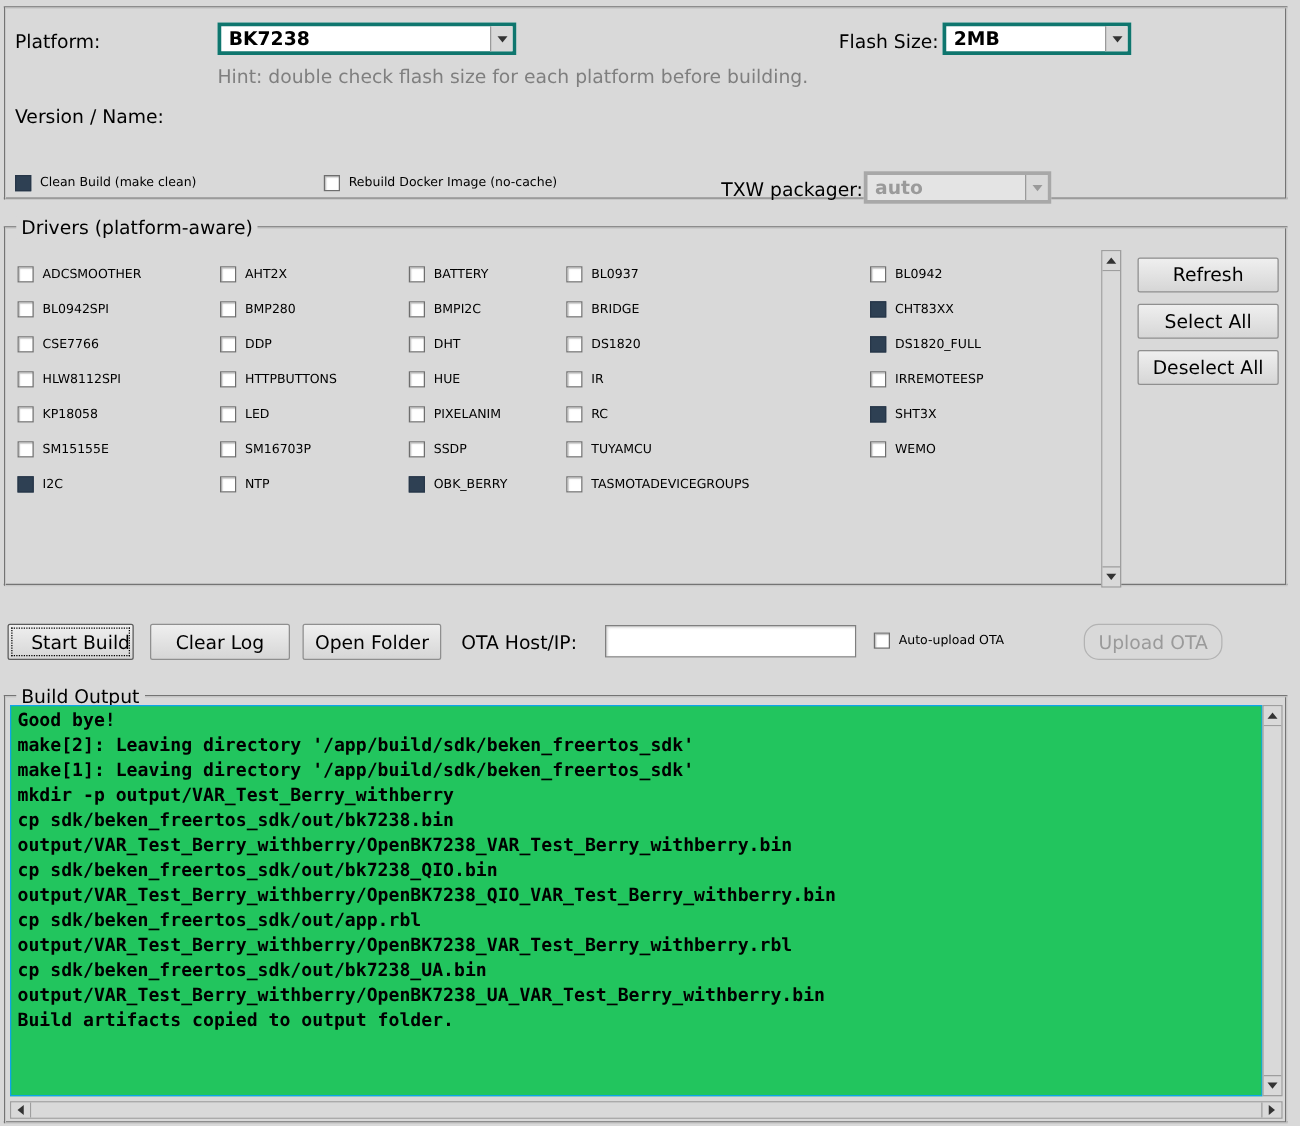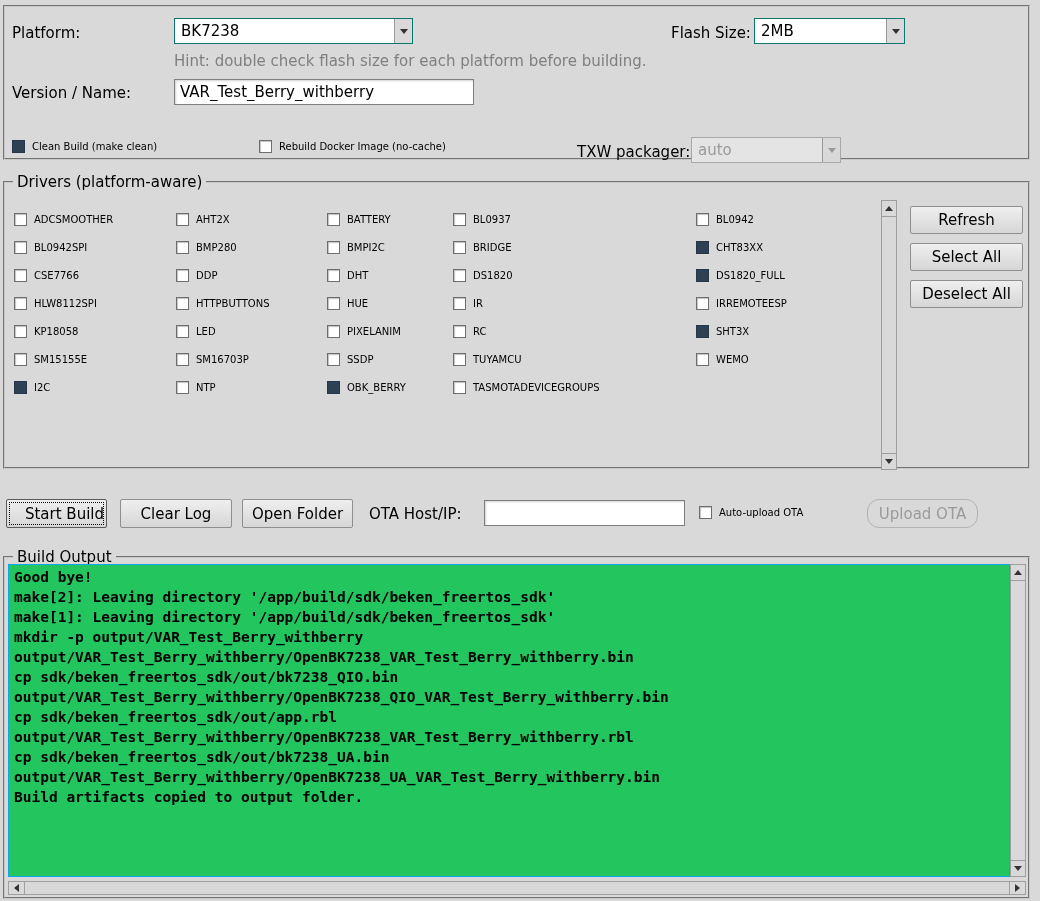--- a/index.html
+++ b/index.html
@@ -13,22 +13,22 @@
   .frame{position:absolute;box-sizing:border-box;border:2px groove #c8c8c8;background:#d9d9d9;}
   .frame-title{position:absolute;top:-10px;left:8px;background:#d9d9d9;padding:0 4px;font-size:15px;white-space:nowrap;}
 
   .lbl{position:absolute;white-space:nowrap;}
   .hint{position:absolute;white-space:nowrap;color:#7f7f7f;}
 
   .entry{position:absolute;box-sizing:border-box;background:#fff;border:1px solid #7f7f7f;
     box-shadow:inset 1px 1px 2px rgba(0,0,0,.18);font-size:15px;padding:2px 5px;
     font-family:"DejaVu Sans","Liberation Sans",sans-serif;color:#000;outline:none;}
 
-  .combo{position:absolute;box-sizing:border-box;background:#fff;border:1px solid #0f766e;
-    display:flex;align-items:stretch;}
+  .combo{position:absolute;box-sizing:border-box;background:#fff;border:3px solid #0f766e;
+    display:flex;align-items:stretch;font-weight:bold;}
   .combo .val{flex:1;display:flex;align-items:center;padding:0 6px;font-size:15px;white-space:nowrap;overflow:hidden;}
   .combo .arrow-btn{width:17px;flex:none;border-left:1px solid #9a9a9a;background:#d9d9d9;
     display:flex;align-items:center;justify-content:center;}
   .tri-down{width:0;height:0;border-left:4px solid transparent;border-right:4px solid transparent;border-top:5px solid #333;}
   .tri-up{width:0;height:0;border-left:4px solid transparent;border-right:4px solid transparent;border-bottom:5px solid #333;}
   .tri-left{width:0;height:0;border-top:4px solid transparent;border-bottom:4px solid transparent;border-right:5px solid #333;}
   .tri-right{width:0;height:0;border-top:4px solid transparent;border-bottom:4px solid transparent;border-left:5px solid #333;}
   .combo.disabled{background:#e4e4e4;border-color:#a8a8a8;}
   .combo.disabled .val{color:#9a9a9a;}
   .combo.disabled .tri-down{border-top-color:#9a9a9a;}
@@ -87,21 +87,20 @@
       <span class="val">2MB</span>
       <span class="arrow-btn">
           <span class="tri-down"></span>
         </span>
     </div>
 
     <span class="hint" style="left:169px;top:45px;">Hint: double check flash size for each platform before building.</span>
 
     <span class="lbl" style="left:7px;top:77px;">Version / Name:</span>
 
-    <input class="entry" style="left: 169px; top: 72px; width: 300px; height: 26px;" value="VAR_Test_Berry_withberry">
 
 
     <label class="cb abs" style="left:7px;top:133px;">
       <span class="box checked"></span>
       <span>Clean Build (make clean)</span>
     </label>
 
     <label class="cb abs" style="left:254px;top:133px;">
       <span class="box"></span>
       <span>Rebuild Docker Image (no-cache)</span>
@@ -290,20 +289,21 @@
 
   <div class="frame" style="left:3px;top:556px;width:1027px;height:343px;">
     <span class="frame-title">Build Output</span>
 
     <div id="log-area" style="left:3px;top:6px;width:1002px;height:313px;">
       <div id="log-lines">
           <div class="log-line">Good bye!</div>
           <div class="log-line">make[2]: Leaving directory '/app/build/sdk/beken_freertos_sdk'</div>
           <div class="log-line">make[1]: Leaving directory '/app/build/sdk/beken_freertos_sdk'</div>
           <div class="log-line">mkdir -p output/VAR_Test_Berry_withberry</div>
+          <div class="log-line">cp sdk/beken_freertos_sdk/out/bk7238.bin</div>
           <div class="log-line">output/VAR_Test_Berry_withberry/OpenBK7238_VAR_Test_Berry_withberry.bin</div>
           <div class="log-line">cp sdk/beken_freertos_sdk/out/bk7238_QIO.bin</div>
           <div class="log-line">output/VAR_Test_Berry_withberry/OpenBK7238_QIO_VAR_Test_Berry_withberry.bin</div>
           <div class="log-line">cp sdk/beken_freertos_sdk/out/app.rbl</div>
           <div class="log-line">output/VAR_Test_Berry_withberry/OpenBK7238_VAR_Test_Berry_withberry.rbl</div>
           <div class="log-line">cp sdk/beken_freertos_sdk/out/bk7238_UA.bin</div>
           <div class="log-line">output/VAR_Test_Berry_withberry/OpenBK7238_UA_VAR_Test_Berry_withberry.bin</div>
           <div class="log-line">Build artifacts copied to output folder.</div>
           <div class="log-line">&nbsp;</div>
         </div>

